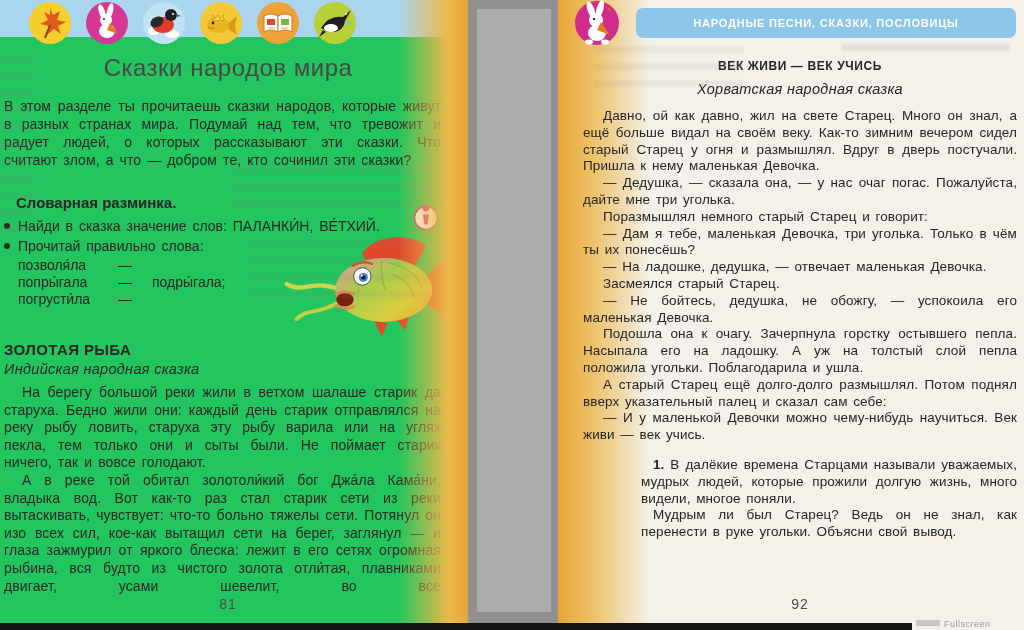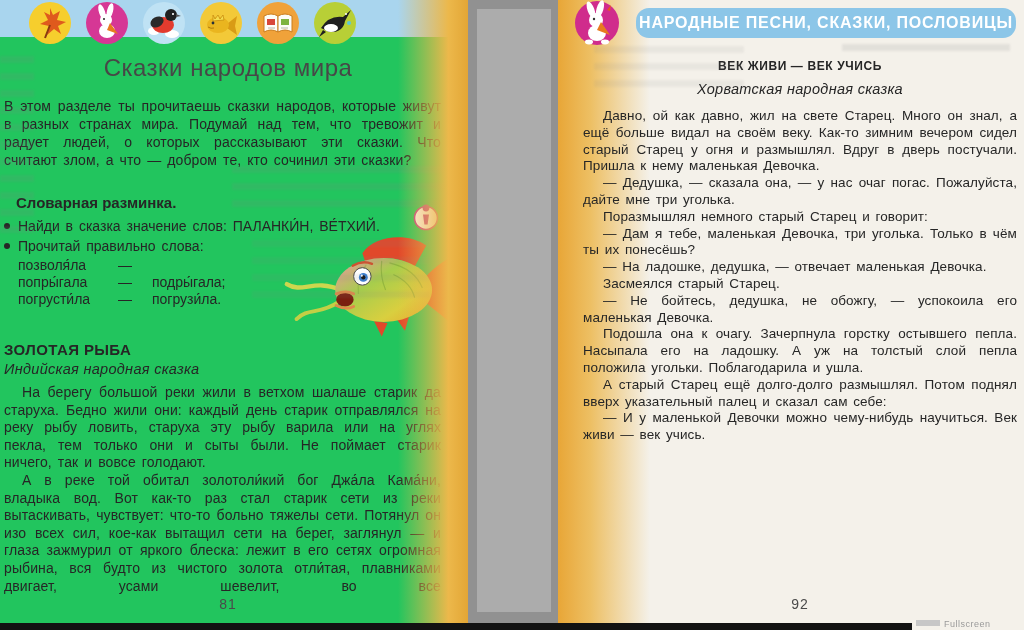--- a/index.html
+++ b/index.html
@@ -43,22 +43,22 @@
 
   
   #gutter{position:absolute;left:468px;top:0;width:92px;height:630px;background:#919191;}
   #gutter-inner{position:absolute;left:9px;top:9px;width:74px;height:603px;background:#acacac;}
 
   
   #right-page{left:558px;width:466px;background:#f4f1ea;}
   #right-edge-gradient{position:absolute;left:0;top:0;width:92px;height:630px;
       background:linear-gradient(90deg,#e8a637,#edbf63 35%,rgba(244,241,234,0));}
   #section-banner{position:absolute;left:78px;top:8px;width:380px;height:30px;
-      background:var(--banner-blue,#8cc6e8);border-radius:13px;color:#fff;
-      font-weight:700;font-size:16px;letter-spacing:.8px;text-align:center;
+      background:var(--banner-blue,#8cc6e8);border-radius:7px;color:#fff;
+      font-weight:700;font-size:11px;letter-spacing:.8px;text-align:center;
       line-height:30px;white-space:nowrap;}
   #rabbit-badge{position:absolute;left:13px;top:-2px;width:52px;height:52px;}
   #right-title{position:absolute;left:25px;top:59px;width:434px;margin:0;
       text-align:center;font-size:12px;font-weight:700;letter-spacing:.6px;}
   #right-sub{position:absolute;left:25px;top:81px;width:434px;text-align:center;
       font-size:14.5px;font-style:italic;letter-spacing:.3px;}
   #right-body{position:absolute;left:25px;top:108px;width:434px;font-size:13.5px;
       line-height:16.8px;text-align:justify;word-spacing:1.8px;letter-spacing:.1px;}
   #right-body p{margin:0;text-indent:20px;}
   #note-block{margin:13px 0 0 58px;}
@@ -161,21 +161,20 @@
             <span>—</span>
           </div>
         <div class="pair-row">
             <span>попры́гала</span>
             <span>—</span>
             <span>подры́гала;</span>
           </div>
         <div class="pair-row">
             <span>погрусти́ла</span>
             <span>—</span>
-            <span>погрузи́ла.</span>
           </div>
       </div>
     </div>
 
     <span id="info-icon">
       <svg width="28" height="30" viewBox="0 0 28 30">
           <circle cx="14" cy="16" r="11.5" fill="#fdf6fa" stroke="#c43a90" stroke-width="1.6"></circle>
           <circle cx="14" cy="6" r="3.4" fill="#c43a90"></circle>
           <path d="M11 12.5h6l-1.4 10h-3.2z" fill="#c43a90"></path>
         </svg>
@@ -258,20 +257,24 @@
       <p>— Дедушка, — сказала она, — у нас очаг погас. Пожалуйста, дайте мне три уголька.</p>
       <p>Поразмышлял немного старый Старец и говорит:</p>
       <p>— Дам я тебе, маленькая Девочка, три уголька. Только в чём ты их понесёшь?</p>
       <p>— На ладошке, дедушка, — отвечает маленькая Девочка.</p>
       <p>Засмеялся старый Старец.</p>
       <p>— Не бойтесь, дедушка, не обожгу, — успокоила его маленькая Девочка.</p>
       <p>Подошла она к очагу. Зачерпнула горстку остывшего пепла. Насыпала его на ладошку. А уж на толстый слой пепла положила угольки. Поблагодарила и ушла.</p>
       <p>А старый Старец ещё долго-долго размышлял. Потом поднял вверх указательный палец и сказал сам себе:</p>
       <p>— И у маленькой Девочки можно чему-нибудь научиться. Век живи — век учись.</p>
 
+      <div id="note-block">
+        <p><b>1.</b><span> В далёкие времена Старцами называли уважаемых, мудрых людей, которые прожили долгую жизнь, много видели, многое поняли.</span></p>
+        <p>Мудрым ли был Старец? Ведь он не знал, как перенести в руке угольки. Объясни свой вывод.</p>
+      </div>
     </div>
 
     <div class="pagenum" id="right-pagenum">92</div>
 
     <div class="smudge" style="left:284px;top:44px;width:168px;height:14px;"></div>
     <div class="smudge" style="left:36px;top:46px;width:150px;height:44px;opacity:.35;"></div>
   </section>
 
   <div id="bottom-bar"></div>
   <div id="corner-box"></div>

